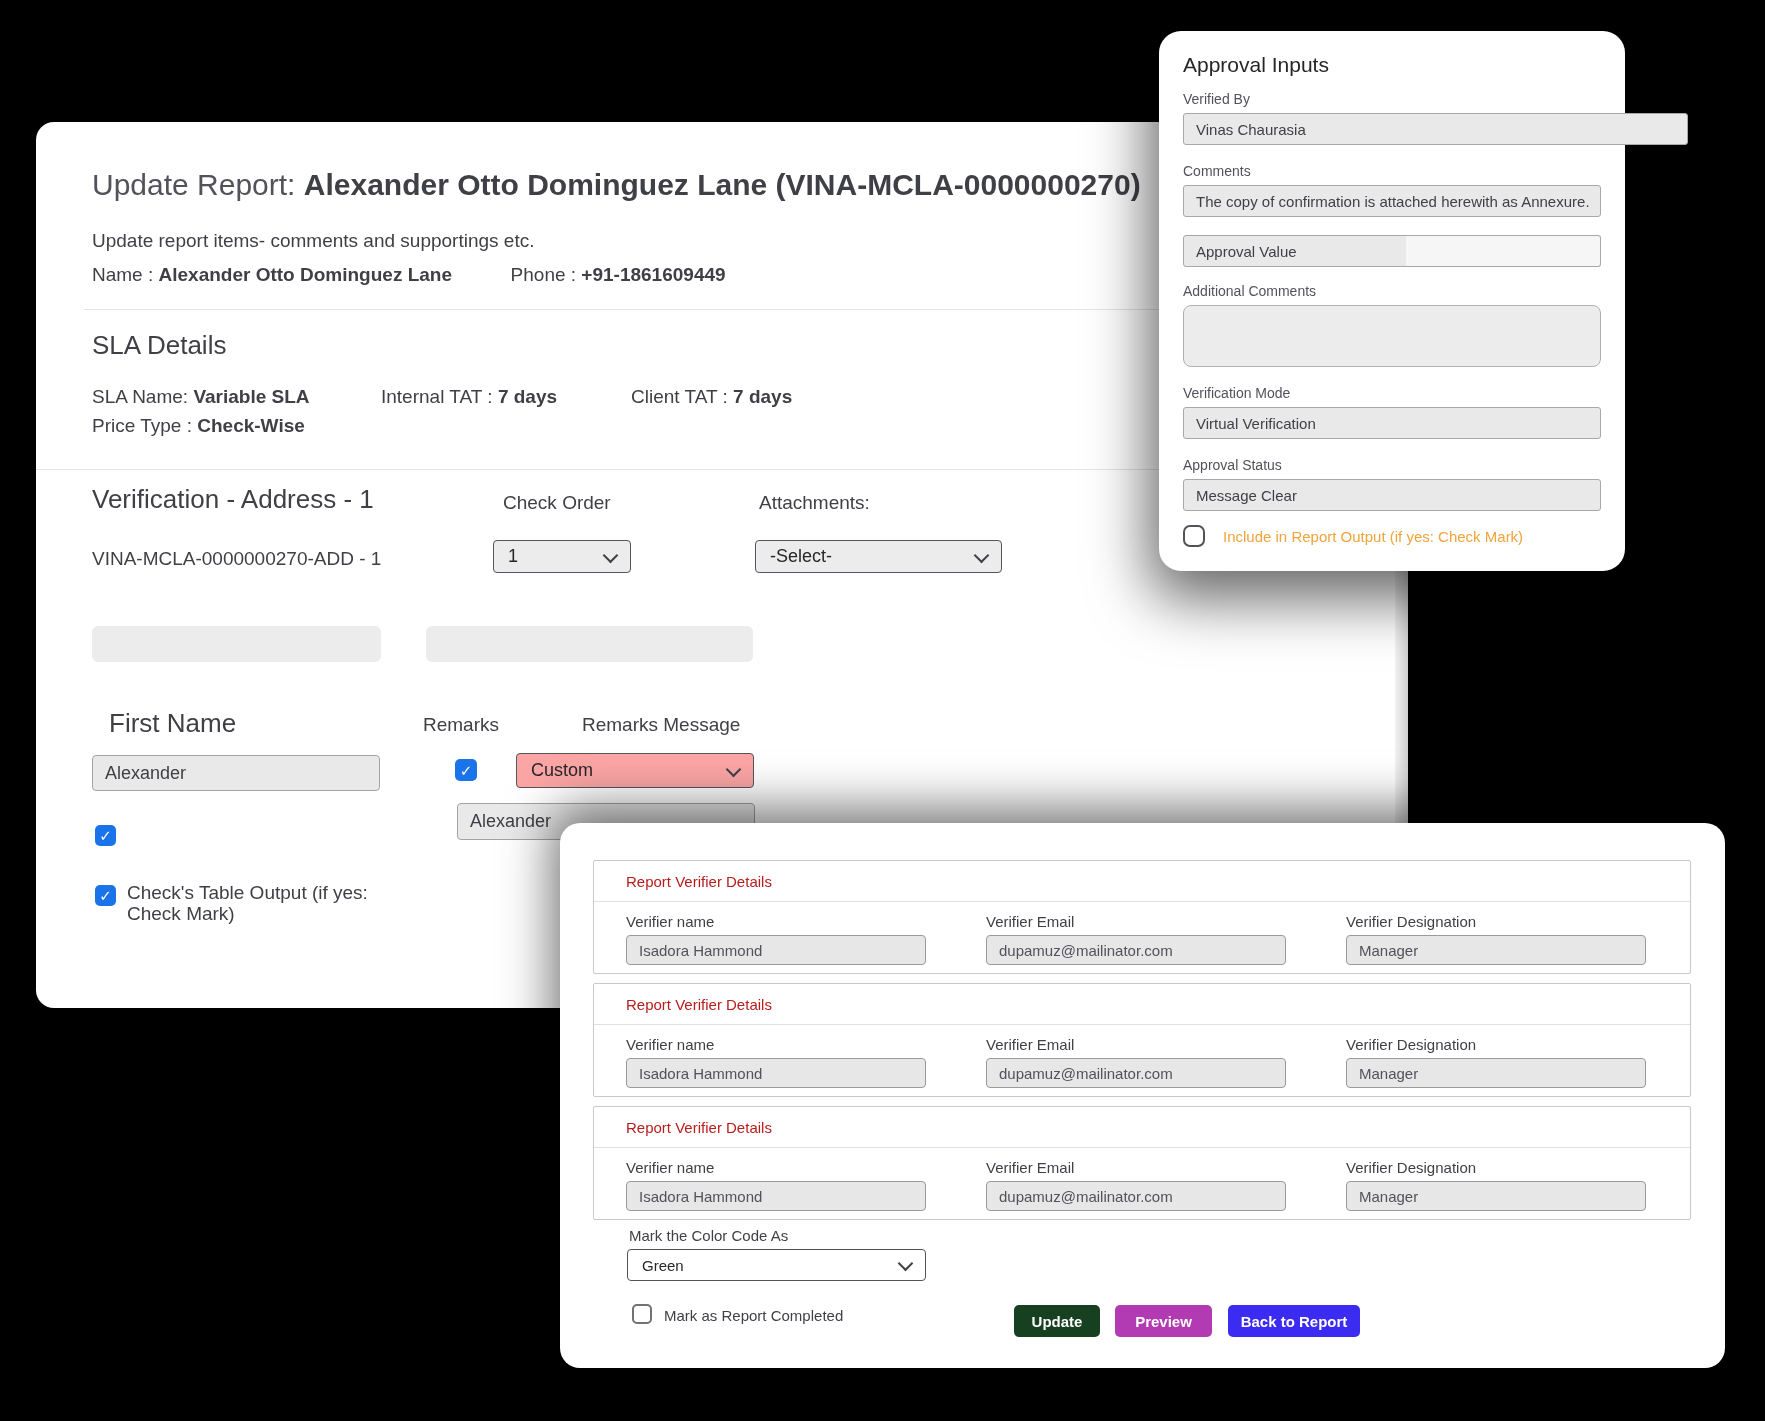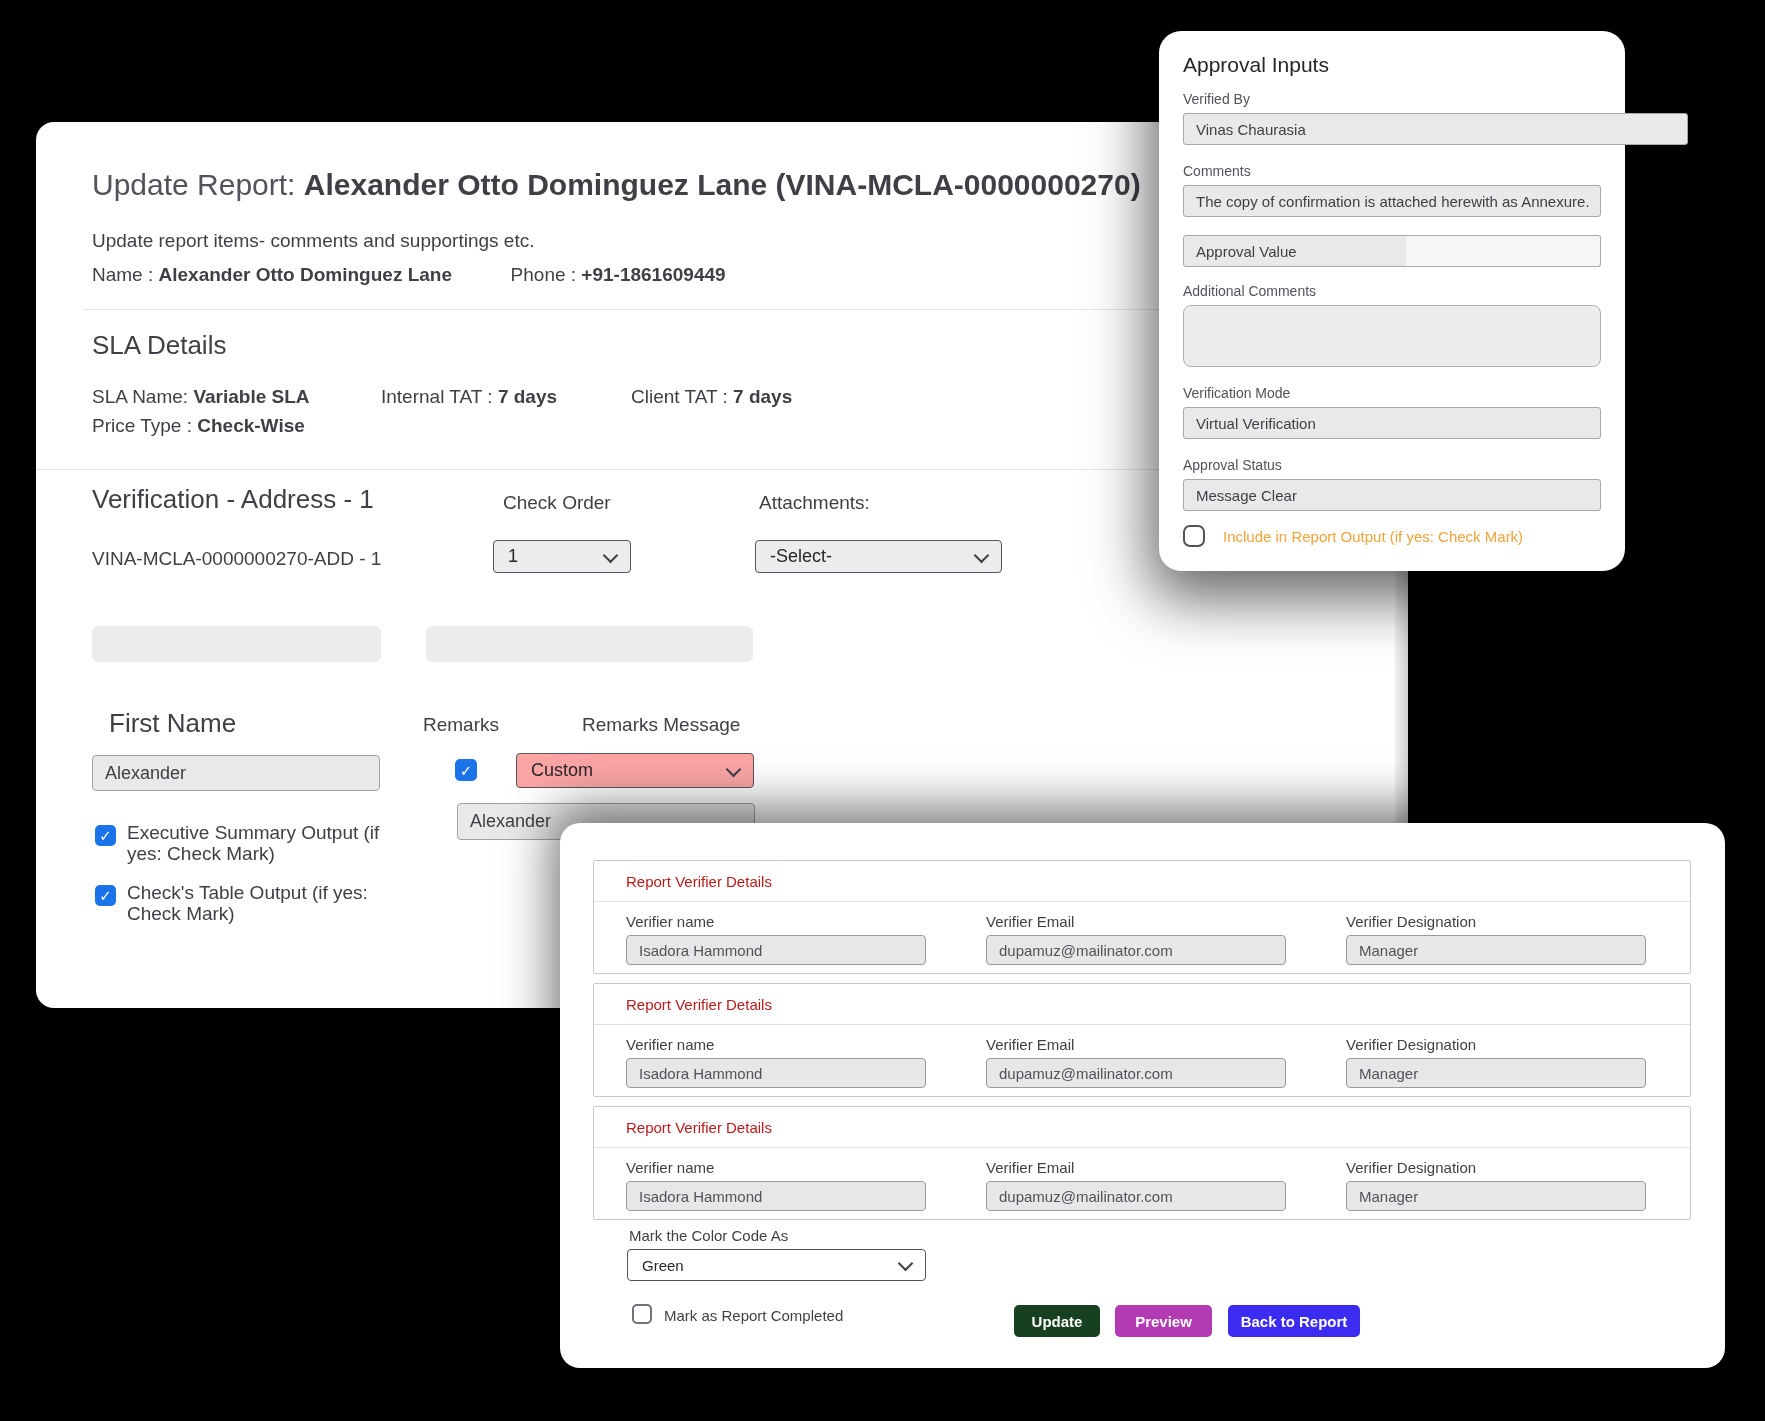--- a/index.html
+++ b/index.html
@@ -135,21 +135,20 @@
     <span class="chev"></span>
   </div>
 
   <div class="inp big" style="left:421px;top:681px;width:298px;height:37px;">
     <span>Alexander</span>
   </div>
 
   <div class="cbx checked" style="left:59px;top:703px;width:21px;height:21px;">
     <span class="tick">✓</span>
   </div>
-  <div class="cblabel" style="left:91px;top:700px;width:265px;">Executive Summary Output (if yes: Check Mark)</div>
 
   <div class="cbx checked" style="left:59px;top:763px;width:21px;height:21px;">
     <span class="tick">✓</span>
   </div>
   <div class="cblabel" style="left:91px;top:760px;width:250px;">Check's Table Output (if yes: Check Mark)</div>
 
   <div id="main-scrollbar"></div>
 </div>
 
 <div class="panel" id="approval-panel">

